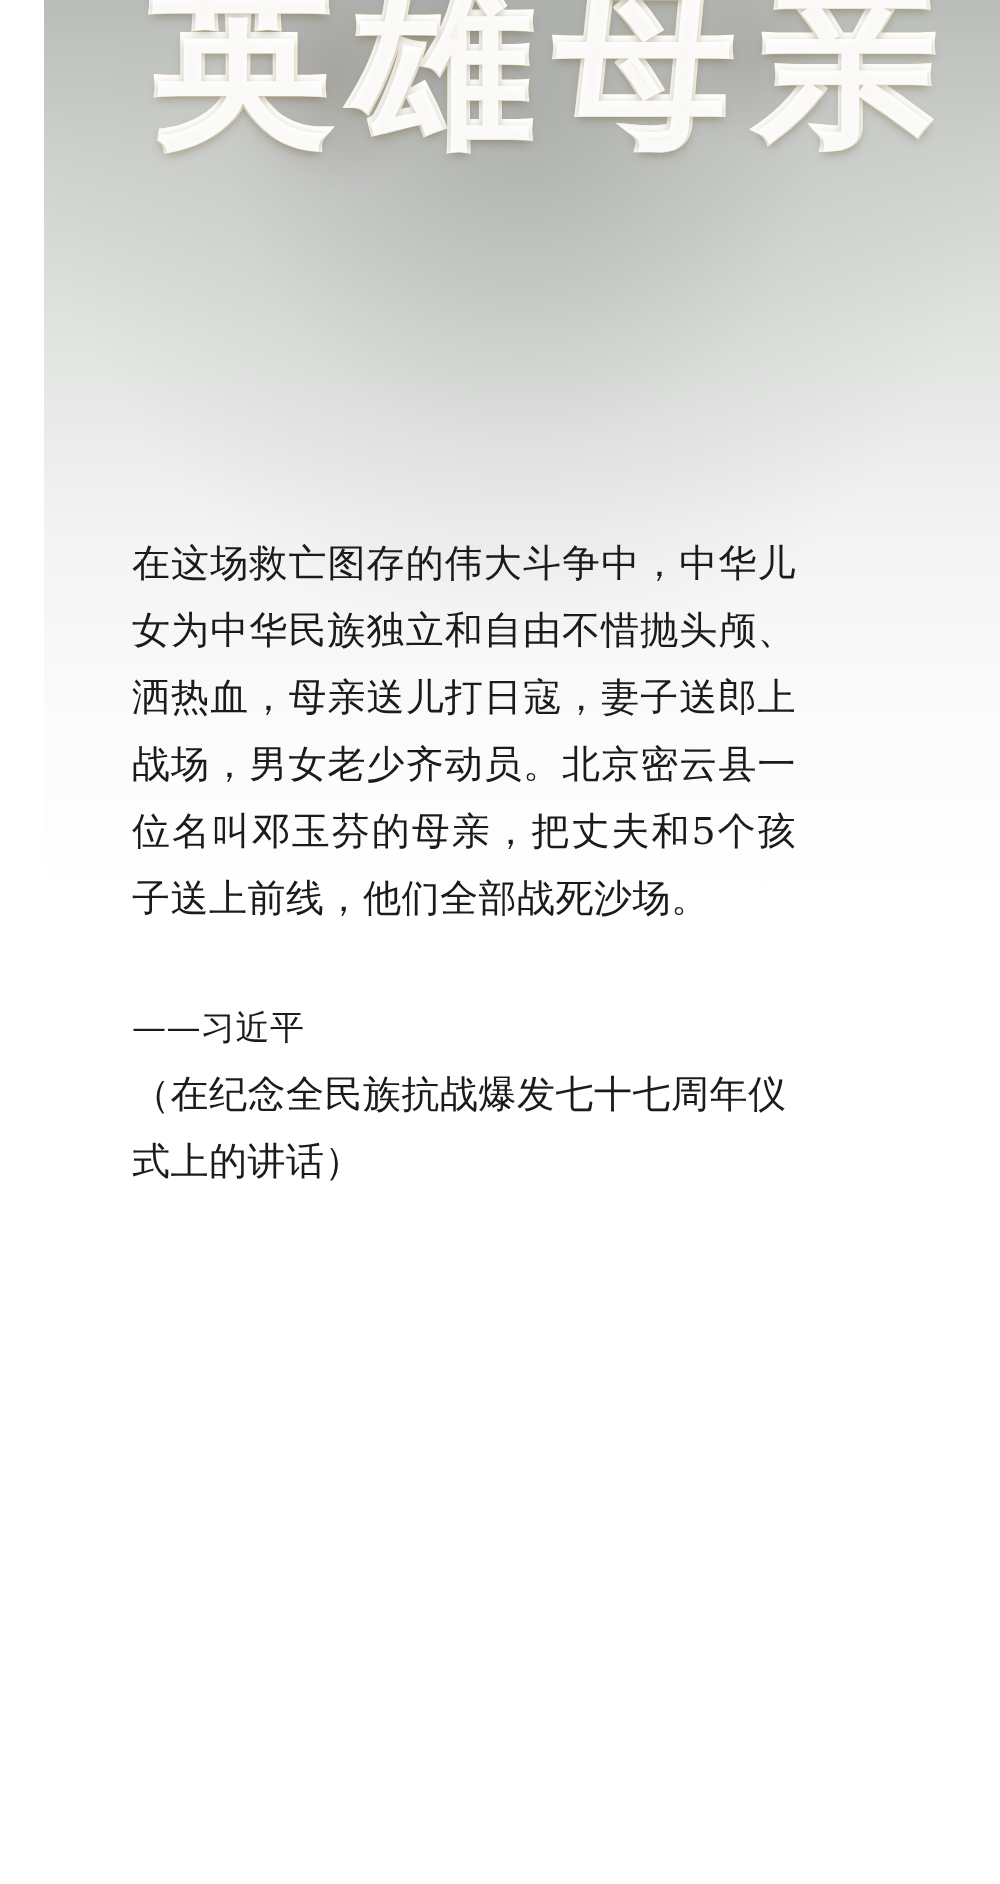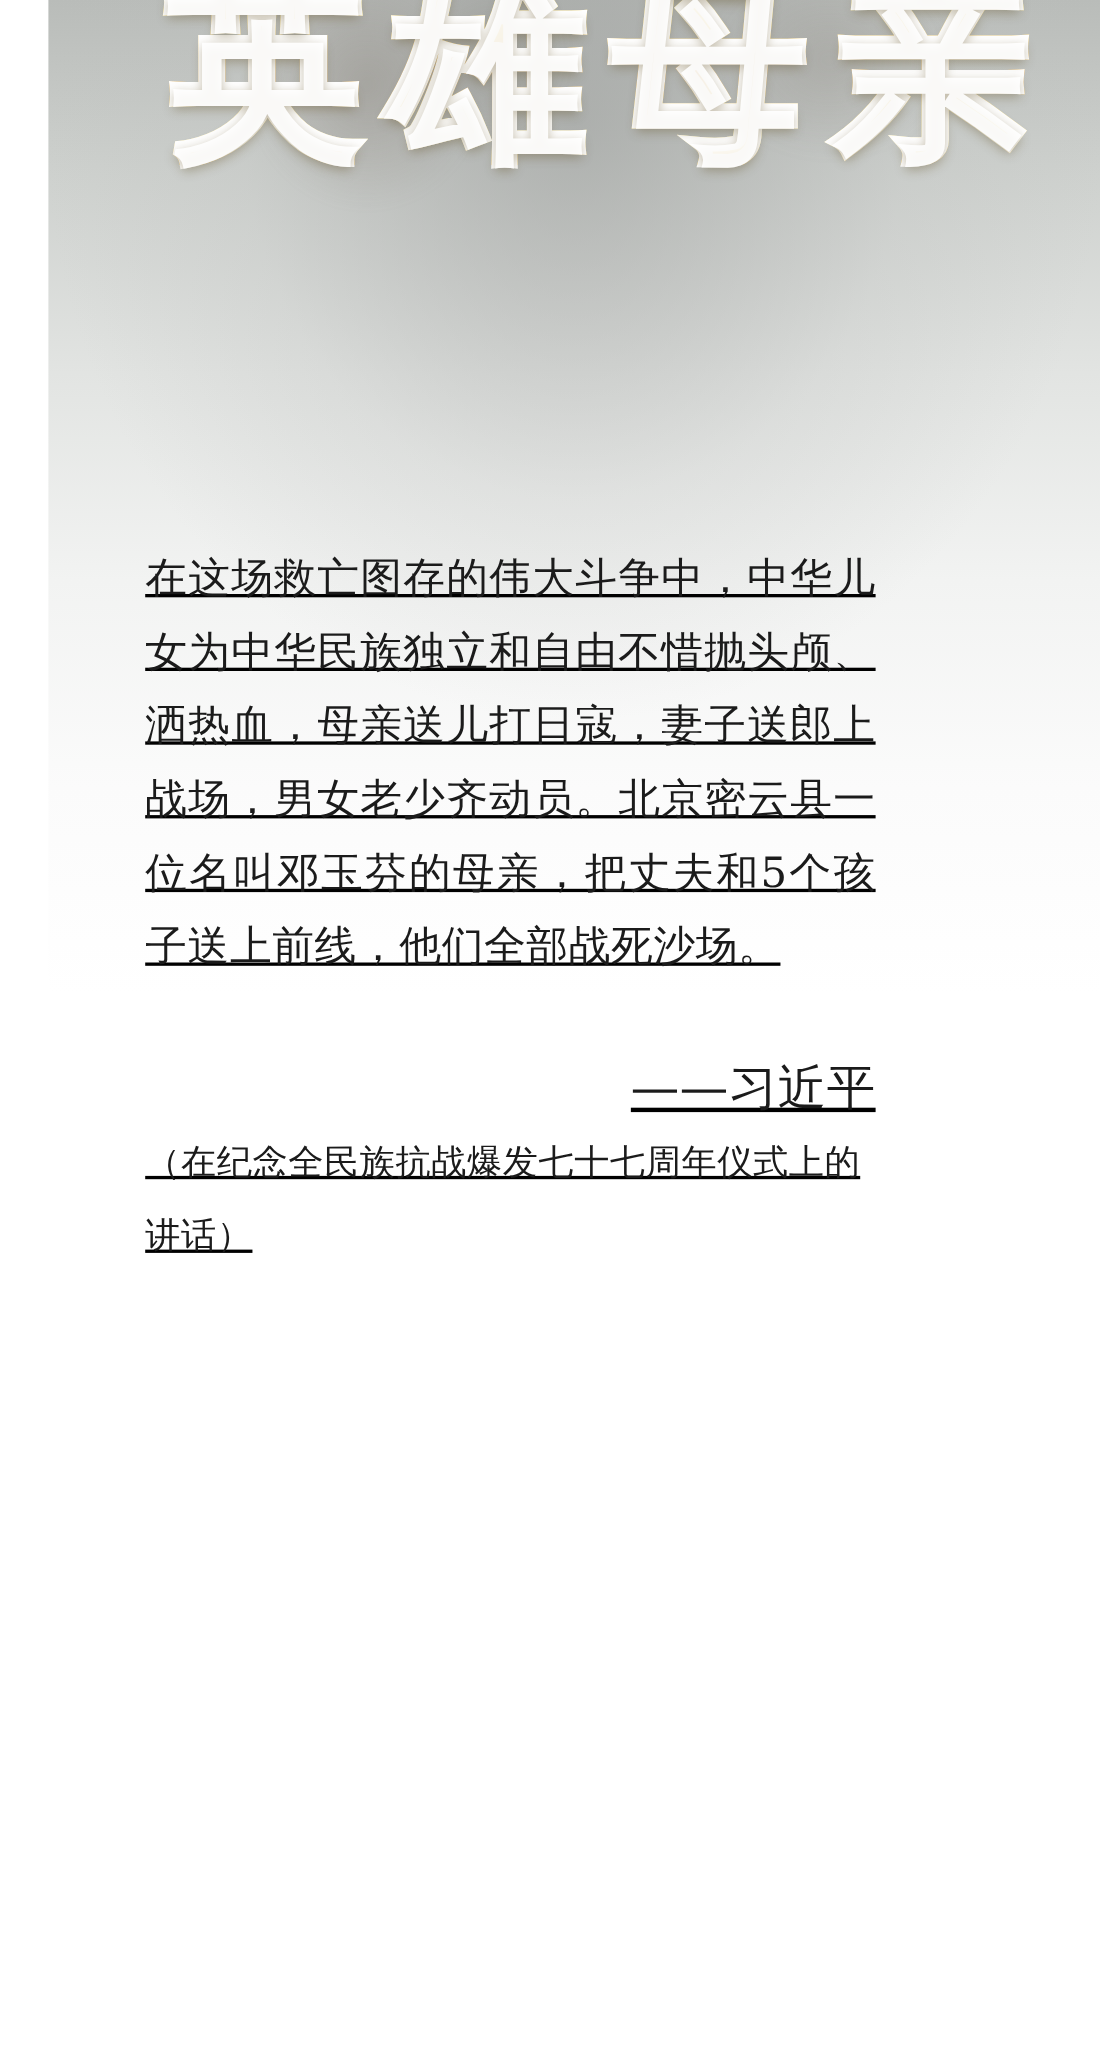--- a/index.html
+++ b/index.html
@@ -85,46 +85,45 @@
     paint-order: stroke fill;
     text-shadow:
       0 3px 0 rgba(255,255,255,0.9),
       0 6px 10px rgba(90,70,20,0.35);
   }
 
   
   .content {
     position: absolute;
     left: 88px;
-    top: 492px;
+    top: 530px;
     width: 664px;
-    text-decoration: underline;
   }
   .paragraph {
     font-family: "DejaVu Serif", "Liberation Serif", serif;
     font-size: 38px;
     line-height: 67px;
     color: #1b1b1b;
     text-align: justify;
     text-indent: 0;
     letter-spacing: 0.5px;
   }
   .attribution {
     margin-top: 62px;
     font-family: "DejaVu Serif", "Liberation Serif", serif;
-    font-size: 44px;
+    font-size: 34px;
     line-height: 67px;
     color: #1b1b1b;
-    text-align: right;
+    text-align: left;
     letter-spacing: 0.5px;
   }
   .source {
     margin-top: 0;
     font-family: "DejaVu Serif", "Liberation Serif", serif;
-    font-size: 32px;
+    font-size: 38px;
     line-height: 67px;
     color: #1b1b1b;
     text-align: left;
     letter-spacing: 0.5px;
   }
 </style>
 </head>
 <body>
 
 <div class="page">

